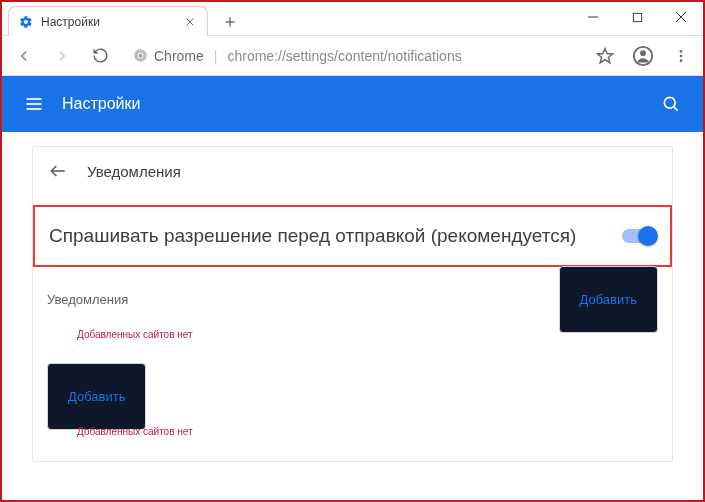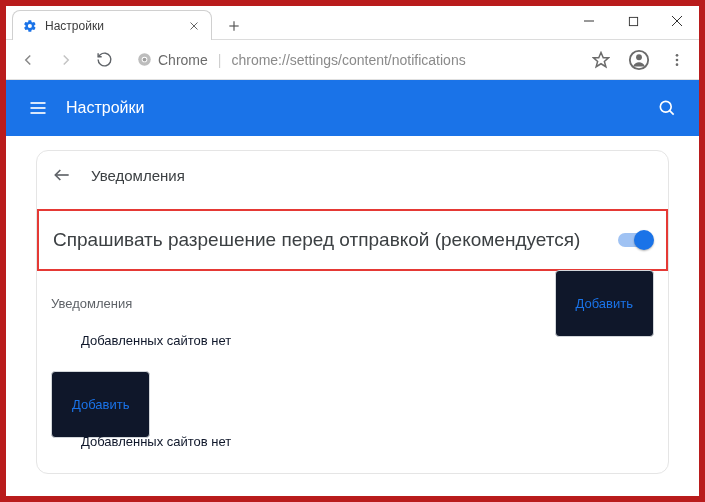--- a/index.html
+++ b/index.html
@@ -1,17 +1,17 @@
 <!DOCTYPE html>
 <html><head>
 <meta charset="utf-8">
 <style>
   * { box-sizing: border-box; margin: 0; padding: 0; }
   html, body { width: 705px; height: 502px; font-family: "Segoe UI", Arial, sans-serif; background: #fff; overflow: hidden; }
-  .window { width: 705px; height: 502px; border: 6px solid #b91c1c; display: flex; flex-direction: column; background: #fff; }
+  .window { width: 705px; height: 502px; border: 2px solid #b91c1c; display: flex; flex-direction: column; background: #fff; }
   
   .titlebar { height: 34px; display: flex; align-items: flex-start; background: #fff; border-bottom: 1px solid #dcdcdc; }
   .tabs { display: flex; align-items: flex-end; height: 34px; padding-left: 6px; }
   .tab { display: flex; align-items: center; height: 30px; margin-top: 4px; padding: 0 10px; border: 1px solid #d0d0d0; border-bottom: none; border-top-left-radius: 8px; border-top-right-radius: 8px; background: #fff; min-width: 200px; position: relative; }
   .tab .favicon { width: 14px; height: 14px; margin-right: 8px; display:flex; align-items:center; justify-content:center; }
   .tab .favicon svg { width: 14px; height: 14px; }
   .tab .tab-title { font-size: 12px; color: #3c3c3c; flex: 1; white-space: nowrap; overflow: hidden; text-overflow: ellipsis; }
   .tab .tab-close { width: 14px; height: 14px; color: #666; display:flex; align-items:center; justify-content:center; cursor:pointer; }
   .new-tab { width: 28px; height: 28px; margin-left: 8px; margin-top: 4px; display:flex; align-items:center; justify-content:center; color:#555; cursor:pointer; font-size:16px; }
   .spacer { flex: 1; }
@@ -27,33 +27,33 @@
   .omnibox .url-sep { color:#cfcfcf; margin: 0 4px; }
   .omnibox .url-path { color:#8a8a8a;text-align:center; }
   .tool-icon { width:28px; height:28px; display:flex; align-items:center; justify-content:center; color:#6b6b6b; cursor:pointer; }
   
   .blue-bar { height: 56px; background:#1a73e8; color:#fff; display:flex; align-items:center; padding:0 20px; }
   .menu-icon { width:24px; height:24px; display:flex; align-items:center; justify-content:center; cursor:pointer; }
   .blue-title { font-size:16px; margin-left:16px; flex:1; }
   .search-icon { width:24px; height:24px; display:flex; align-items:center; justify-content:center; cursor:pointer; }
   
   .content { flex:1; background:#fff; padding: 14px 30px 0 30px; overflow:auto; }
-  .panel { border:1px solid #e5e5e5; border-radius:12px; background:#fff; }
+  .panel { border:1px solid #e5e5e5; border-radius:2px; background:#fff; }
   .section-header { display:flex; align-items:center; height:48px; padding:0 14px; }
   .back-arrow { width:22px; height:22px; display:flex; align-items:center; justify-content:center; color:#5f6368; cursor:pointer; margin-right:18px; }
   .page-title { color:#3c4043; font-size:15px; font-weight:400; }
   .highlighted { border:2px solid #e53935; padding: 18px 14px; display:flex; align-items:center; margin-top: 10px; }
   .toggle-row-label { color:#3c4043; font-size:19px; flex:1; }
   .toggle { width:34px; height:14px; border-radius:10px; background:#9fc2f3; position:relative; cursor:pointer; }
   .toggle .knob { position:absolute; right:-2px; top:-3px; width:20px; height:20px; border-radius:50%; background:#1a73e8; box-shadow:0 1px 2px rgba(0,0,0,0.3); }
   .list-section { padding: 8px 14px 4px 14px; }
   .list-head { display:flex; align-items:center; height:48px; }
   .list-title { font-size:13px; color:#5f6368; flex:1; font-weight:500; }
   .add-btn { background:#0f172a; border:1px solid #d2d6da; color:#1a73e8; font-size:13px; font-weight:500; padding:25px 20px; border-radius:4px; cursor:pointer; }
-  .empty-msg { font-size:13px; color:#0f172a; padding: 6px 0 20px 30px; }
+  .empty-msg { font-size:10px; color:#be185d; padding: 6px 0 20px 30px; }
 </style>
 </head>
 <body>
 
 <div class="window">
 
   <div class="titlebar">
     <div class="tabs">
       <div class="tab">
         <span class="favicon">

